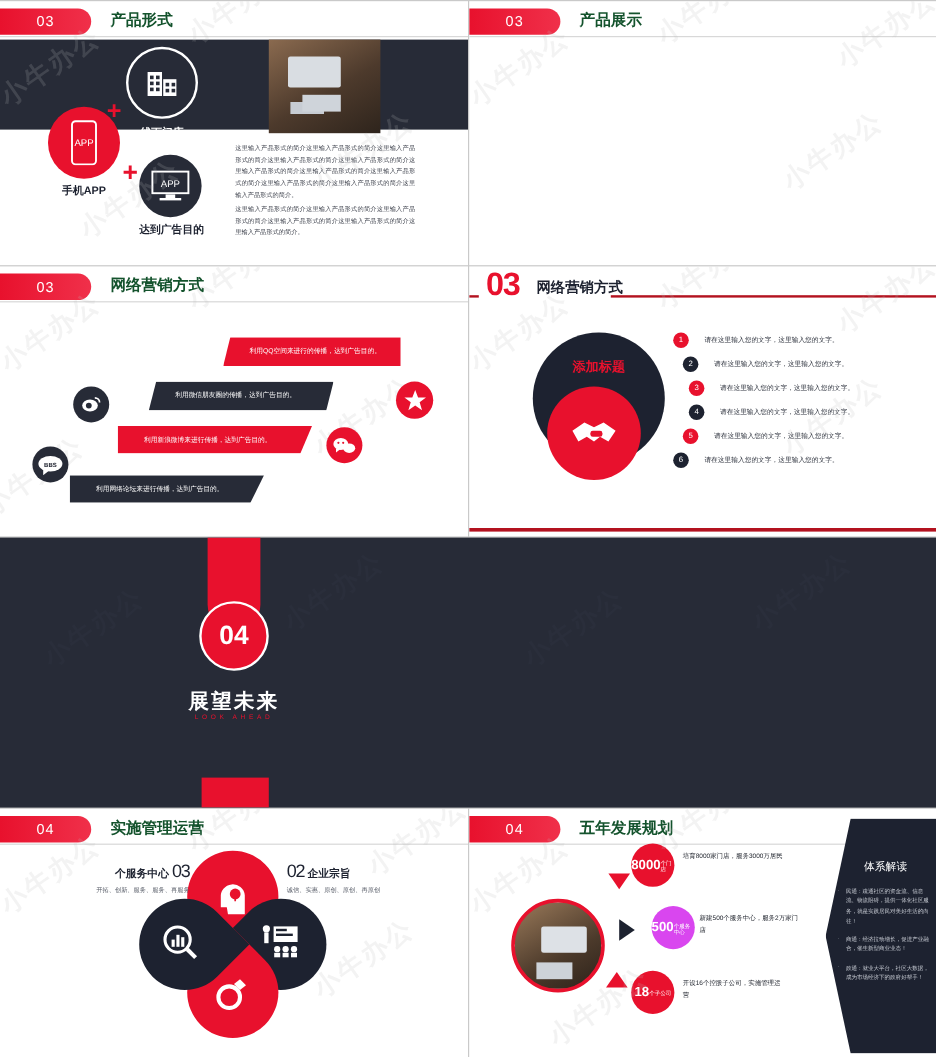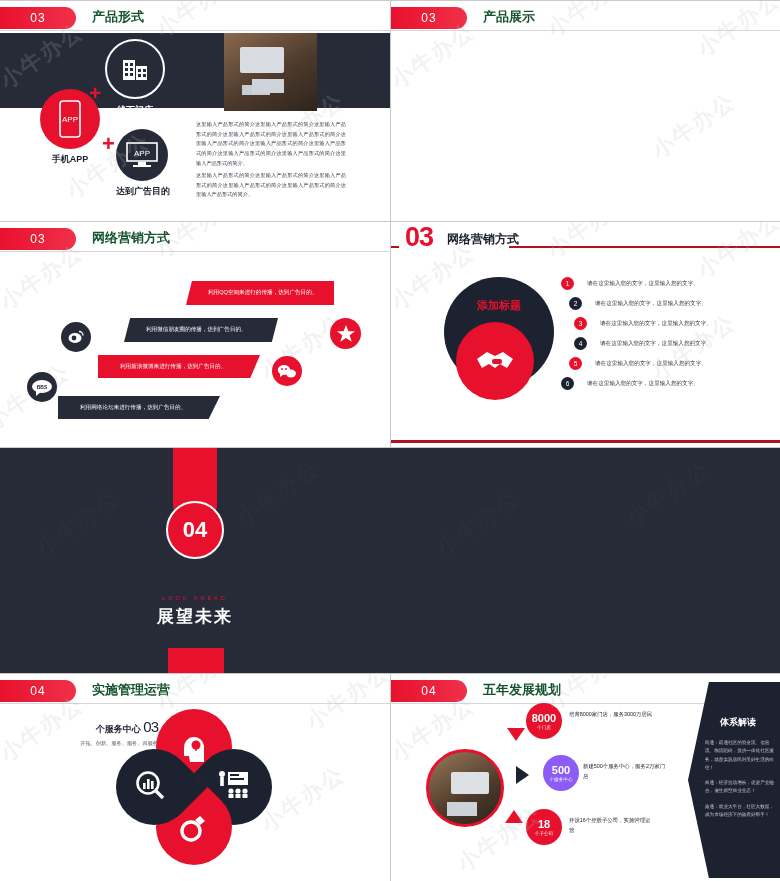--- a/index.html
+++ b/index.html
@@ -118,21 +118,21 @@
   .secbar { position:absolute; left:173px; top:445px; width:44px; height:78px;
     background:#e8112d; border-radius:0 0 22px 22px; z-index:3; }
   .secbar2 { position:absolute; left:168px; top:645px; width:56px; height:25px;
     background:#e8112d; z-index:3; }
   .secCirc { position:absolute; left:166px; top:498px; width:58px; height:58px;
     background:#e8112d; border-radius:50%; border:2px solid #fff; z-index:4;
     display:flex; align-items:center; justify-content:center; color:#fff;
     font-size:22px; font-weight:700; }
   .secTitle { position:absolute; left:120px; top:570px; width:150px;
     text-align:center; color:#fff; font-size:17px; font-weight:700;
-    letter-spacing:2px; z-index:4;margin-top:32px; }
+    letter-spacing:2px; z-index:4; }
   .secSub { position:absolute; left:120px; top:592px; width:150px;
     text-align:center; color:#e8112d; font-size:5.5px; letter-spacing:3px;
     z-index:4; }
 
   
   .pet { position:absolute; width:76px; height:76px; z-index:3; }
   .pet.top { left:546px; top:480px; background:#e8112d;
     border-radius:50% 50% 50% 0; transform:rotate(-45deg); }
   .pet.right { left:586px; top:520px; background:#1d2230;
     border-radius:50% 50% 50% 0; transform:rotate(45deg); }
@@ -150,31 +150,31 @@
   
   .photoCirc { position:absolute; left:35px; top:745px; width:78px;
     height:78px; border-radius:50%; border:3px solid #e8112d; z-index:3;
     background:linear-gradient(150deg,#9a7a5a,#4c3a2b 60%,#2c221a);
     overflow:hidden; }
   .photoCirc::after{content:"";position:absolute;left:22px;top:20px;width:38px;
     height:22px;background:#dde1e6;border-radius:2px;
     box-shadow:-8px 26px 0 -4px #cdd2d8;}
   .tri { position:absolute; width:0; height:0; z-index:4; }
   .dotv { position:absolute; border-radius:50%; z-index:4; color:#fff;
-    display:flex; flex-direction:column; align-items:center;
+    display:flex; flex-direction:row; align-items:center;
     justify-content:center; }
   .dotv .n { font-size:11px; font-weight:700; line-height:1; }
   .dotv .u { font-size:4.6px; margin-top:1px; }
   .vtxt { position:absolute; font-size:5.4px; color:#22262f; line-height:1.9;
     z-index:4; }
   .hexbox { position:absolute; left:297px; top:678px; width:95px;
     height:196px; background:#1d2230; z-index:3;
     clip-path:polygon(22% 0,100% 0,100% 100%,22% 100%,0 50%); }
   .hexTitle { position:absolute; left:305px; top:712px; width:84px;
-    text-align:center; color:#fff; font-size:9px; font-weight:700; z-index:4; }
+    text-align:center; color:#fff; font-size:9px; font-weight:400; z-index:4; }
   .hexList { position:absolute; left:305px; top:735px; width:80px; z-index:4; }
   .hexItem { font-size:4.6px; color:#c7cbd3; line-height:1.8;
     margin-bottom:7px; padding-left:7px; position:relative; }
   .hexItem::before { content:"·"; position:absolute; left:0; top:-1px;
     color:#9aa0ab; }
 </style>
 </head>
 <body>
 
 <div class="grid">
@@ -426,20 +426,24 @@
           <rect x="13" y="9" width="2.6" height="10" fill="#fff"></rect>
           <rect x="17" y="11" width="2.6" height="8" fill="#fff"></rect>
           <path d="M22 21 l7 7" stroke="#fff" stroke-width="3.4"></path>
         </svg>
     </div>
 
     <div class="qcell" style="left:48px;top:44px;width:110px;text-align:right;">
       <div class="qhead"><span>个服务中心</span> <b>03</b></div>
       <div class="qsub">开拓、创新、服务、服务、再服务</div>
     </div>
+    <div class="qcell" style="left:239px;top:44px;width:122px;">
+      <div class="qhead"><b>02</b> <span>企业宗旨</span></div>
+      <div class="qsub">诚信、实惠、原创、原创、再原创</div>
+    </div>
   </div>
 
   <div class="slide">
     <div class="wm">
       <span class="a">小牛办公</span>
         <span class="b">小牛办公</span>
       <span class="d">小牛办公</span>
     </div>
     <div class="hdr">
       <div class="badge">04</div>
@@ -452,21 +456,21 @@
     <div class="tri" style="left:116px;top:54px;border-left:9px solid transparent;border-right:9px solid transparent;border-top:13px solid #e8112d;"></div>
     <div class="tri" style="left:125px;top:92px;border-top:9px solid transparent;border-bottom:9px solid transparent;border-left:13px solid #1d2230;"></div>
     <div class="tri" style="left:114px;top:136px;border-left:9px solid transparent;border-right:9px solid transparent;border-bottom:13px solid #e8112d;"></div>
 
     <div class="dotv" style="left:135px;top:29px;width:36px;height:36px;background:#e8112d;">
       <div class="n">8000</div>
       <div class="u">个门店</div>
     </div>
     <div class="vtxt" style="left:178px;top:35px;width:85px;">培育8000家门店，服务3000万居民</div>
 
-    <div class="dotv" style="left:152px;top:81px;width:36px;height:36px;background:#8b5cf6;">
+    <div class="dotv" style="left:152px;top:81px;width:36px;height:36px;background:#d946ef;">
       <div class="n">500</div>
       <div class="u">个服务中心</div>
     </div>
     <div class="vtxt" style="left:192px;top:87px;width:85px;">新建500个服务中心，服务2万家门店</div>
 
     <div class="dotv" style="left:135px;top:135px;width:36px;height:36px;background:#e8112d;">
       <div class="n">18</div>
       <div class="u">个子公司</div>
     </div>
     <div class="vtxt" style="left:178px;top:141px;width:85px;">开设16个控股子公司，实施管理运营</div>

